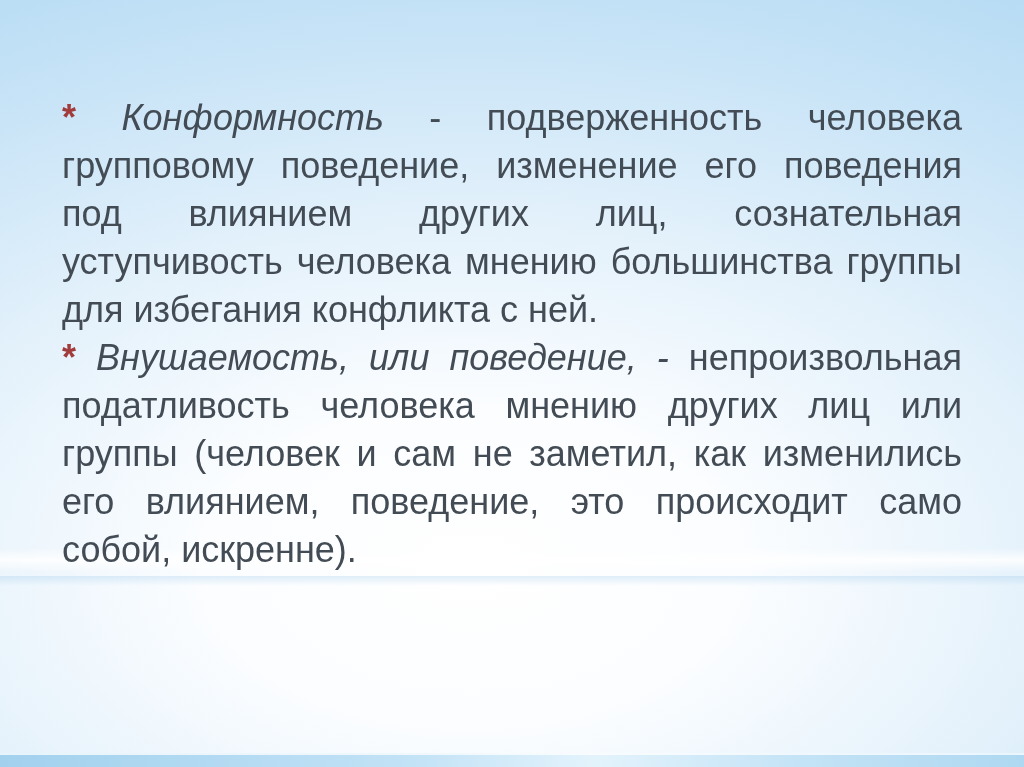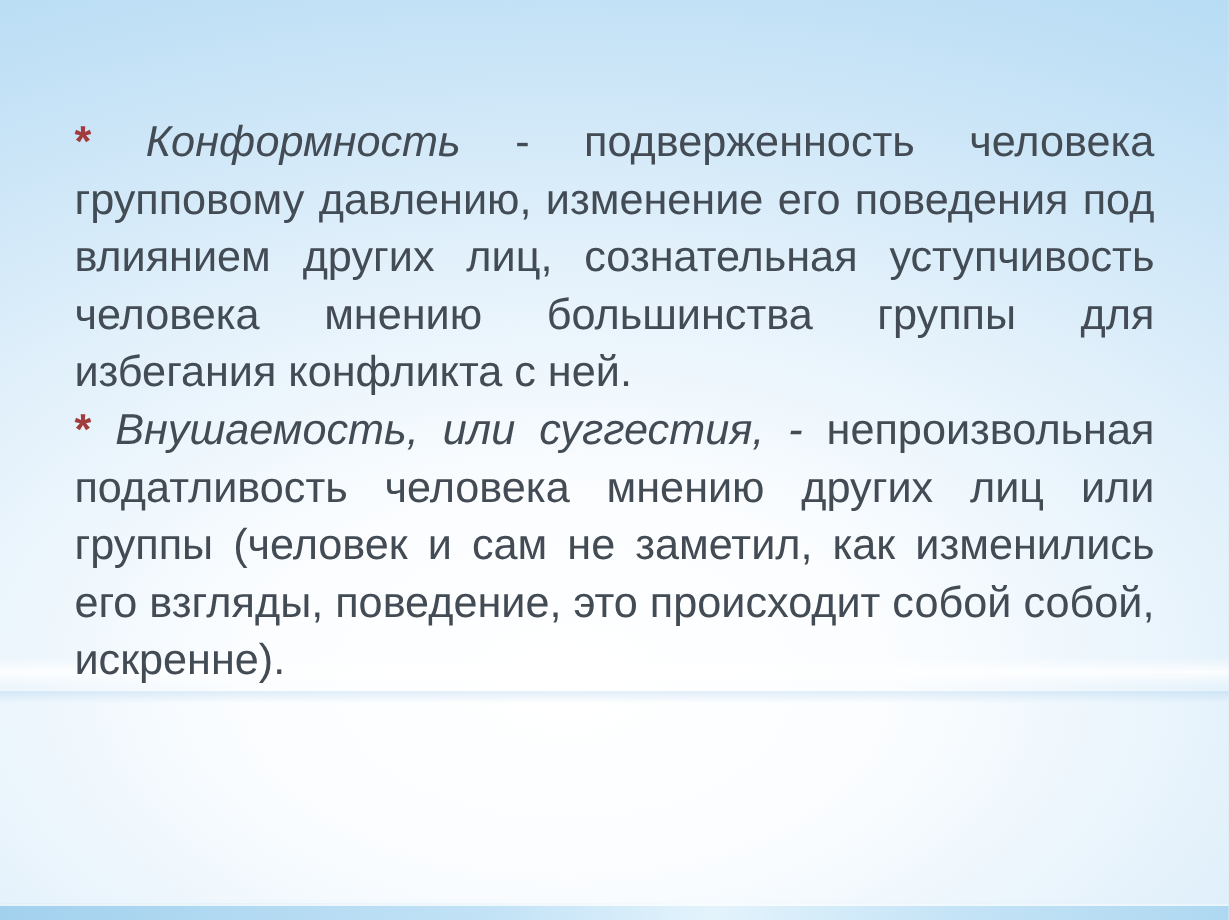--- a/index.html
+++ b/index.html
@@ -104,18 +104,18 @@
 <body>
 
 <div class="slide">
 
   <div class="band-light"></div>
   <div class="band-shade"></div>
   <div class="bottom-strip"></div>
 
   <div class="content">
 
-    <p class="bullet"><span class="marker">*</span> <span class="term">Конформность</span><span class="sep-regular"> - </span><span class="definition">подверженность человека групповому давлению, изменение его поведения под влиянием других лиц, сознательная уступчивость человека мнению большинства группы для избегания конфликта с ней.</span></p>
+    <p class="bullet"><span class="marker">*</span> <span class="term">Конформность</span><span class="sep-regular"> - </span><span class="definition">подверженность человека групповому поведение, изменение его поведения под влиянием других лиц, сознательная уступчивость человека мнению большинства группы для избегания конфликта с ней.</span></p>
 
-    <p class="bullet"><span class="marker">*</span> <span class="term">Внушаемость</span><span class="sep-italic">, или суггестия, - </span><span class="definition">непроизвольная податливость человека мнению других лиц или группы (человек и сам не заметил, как изменились его взгляды, поведение, это происходит собой собой, искренне).</span></p>
+    <p class="bullet"><span class="marker">*</span> <span class="term">Внушаемость</span><span class="sep-italic">, или поведение, - </span><span class="definition">непроизвольная податливость человека мнению других лиц или группы (человек и сам не заметил, как изменились его влиянием, поведение, это происходит само собой, искренне).</span></p>
 
   </div>
 </div>
 
 </body></html>

